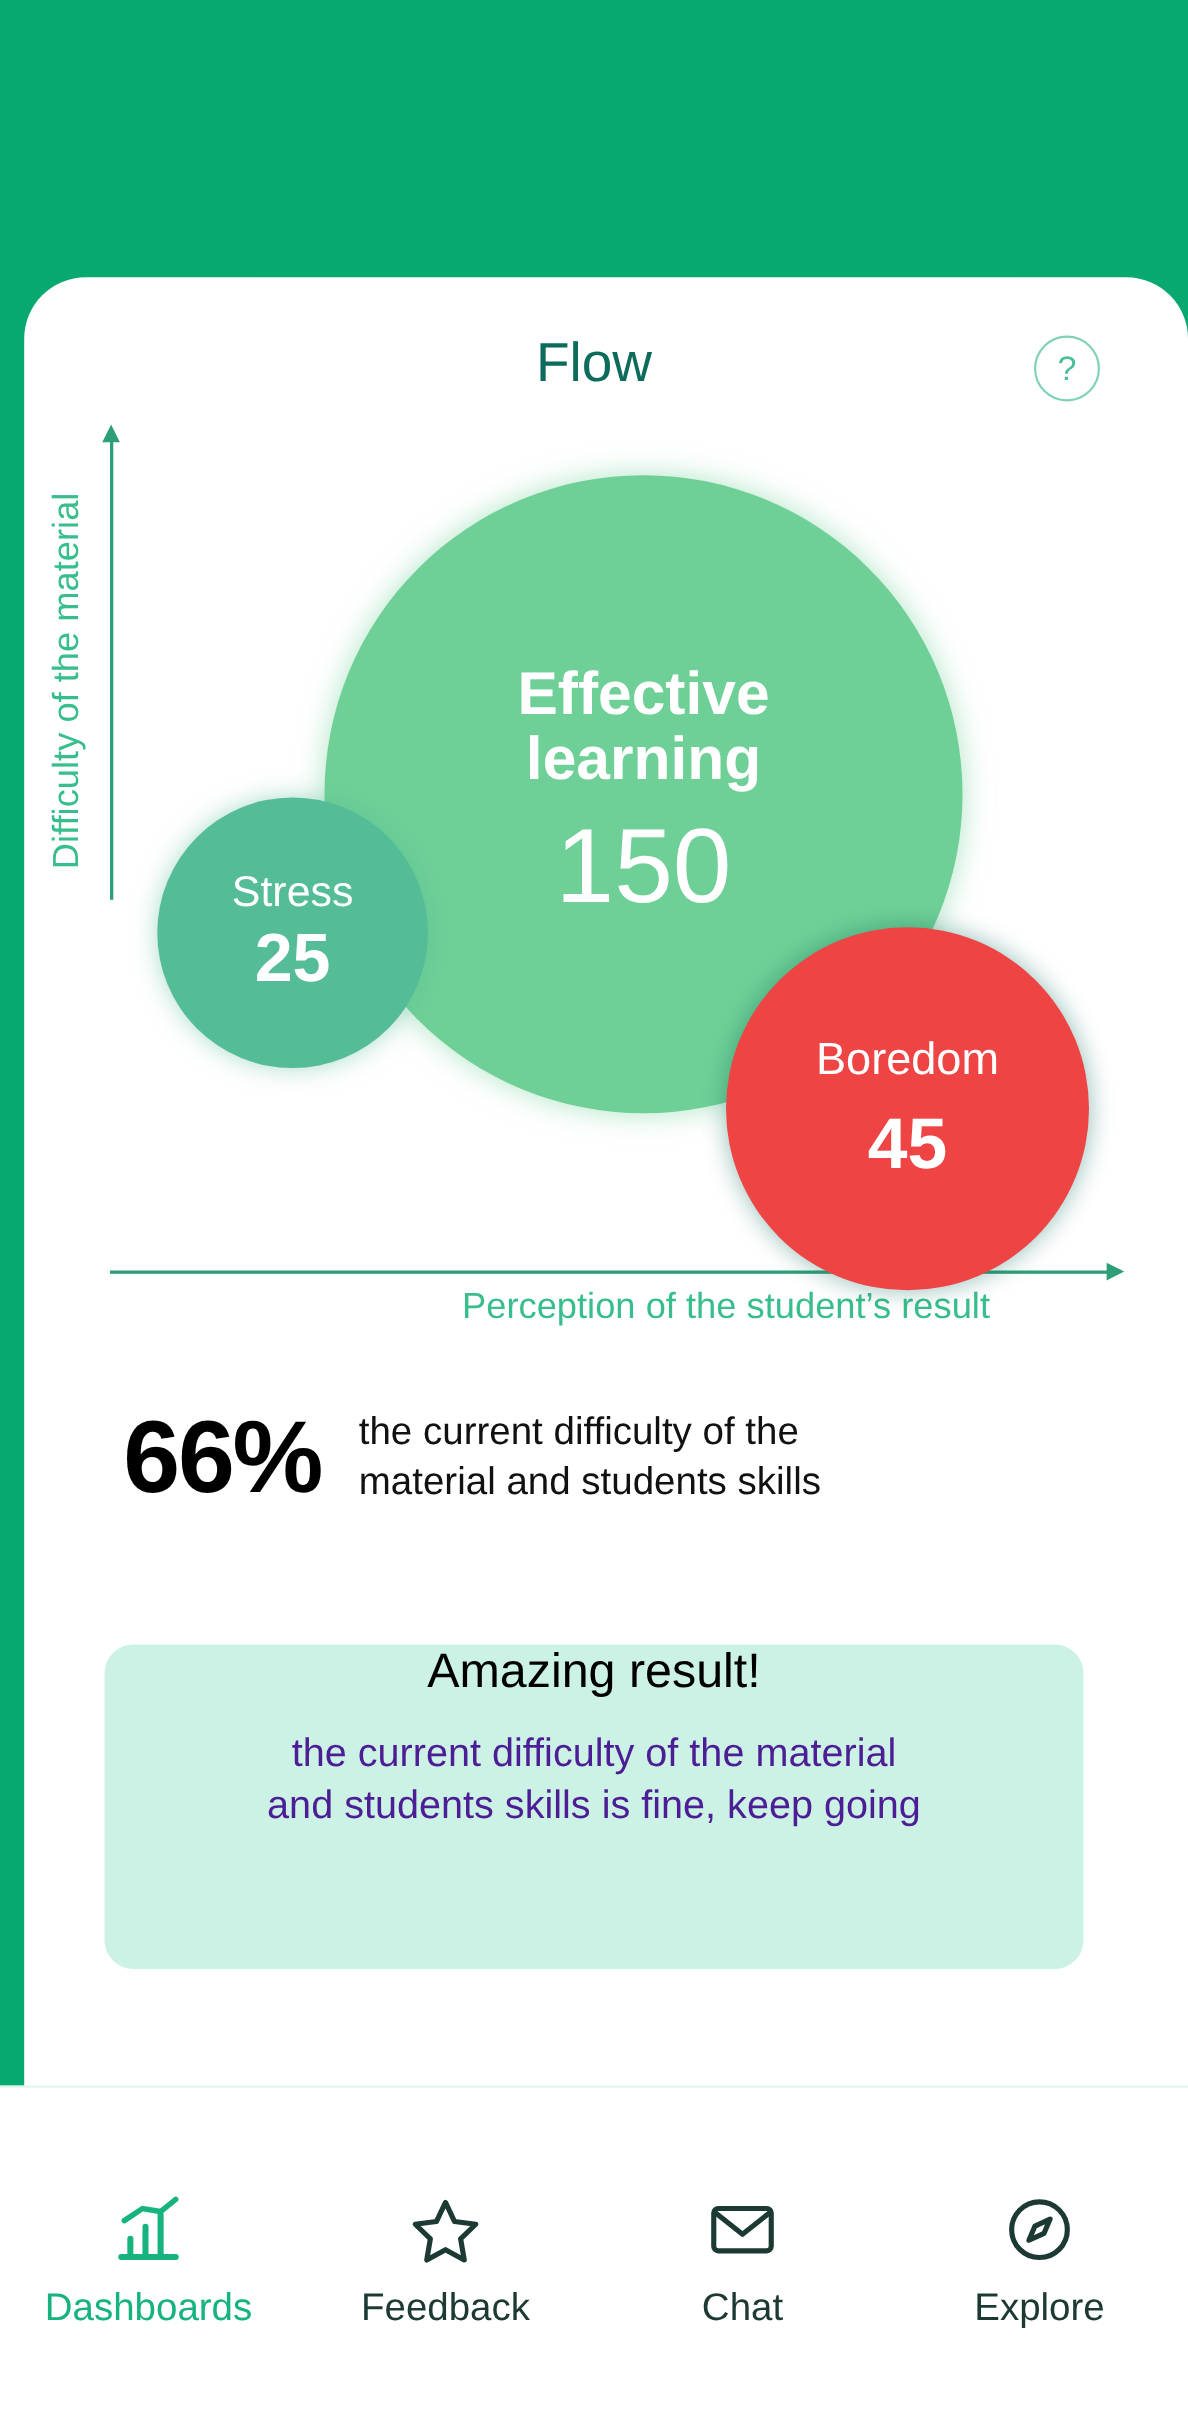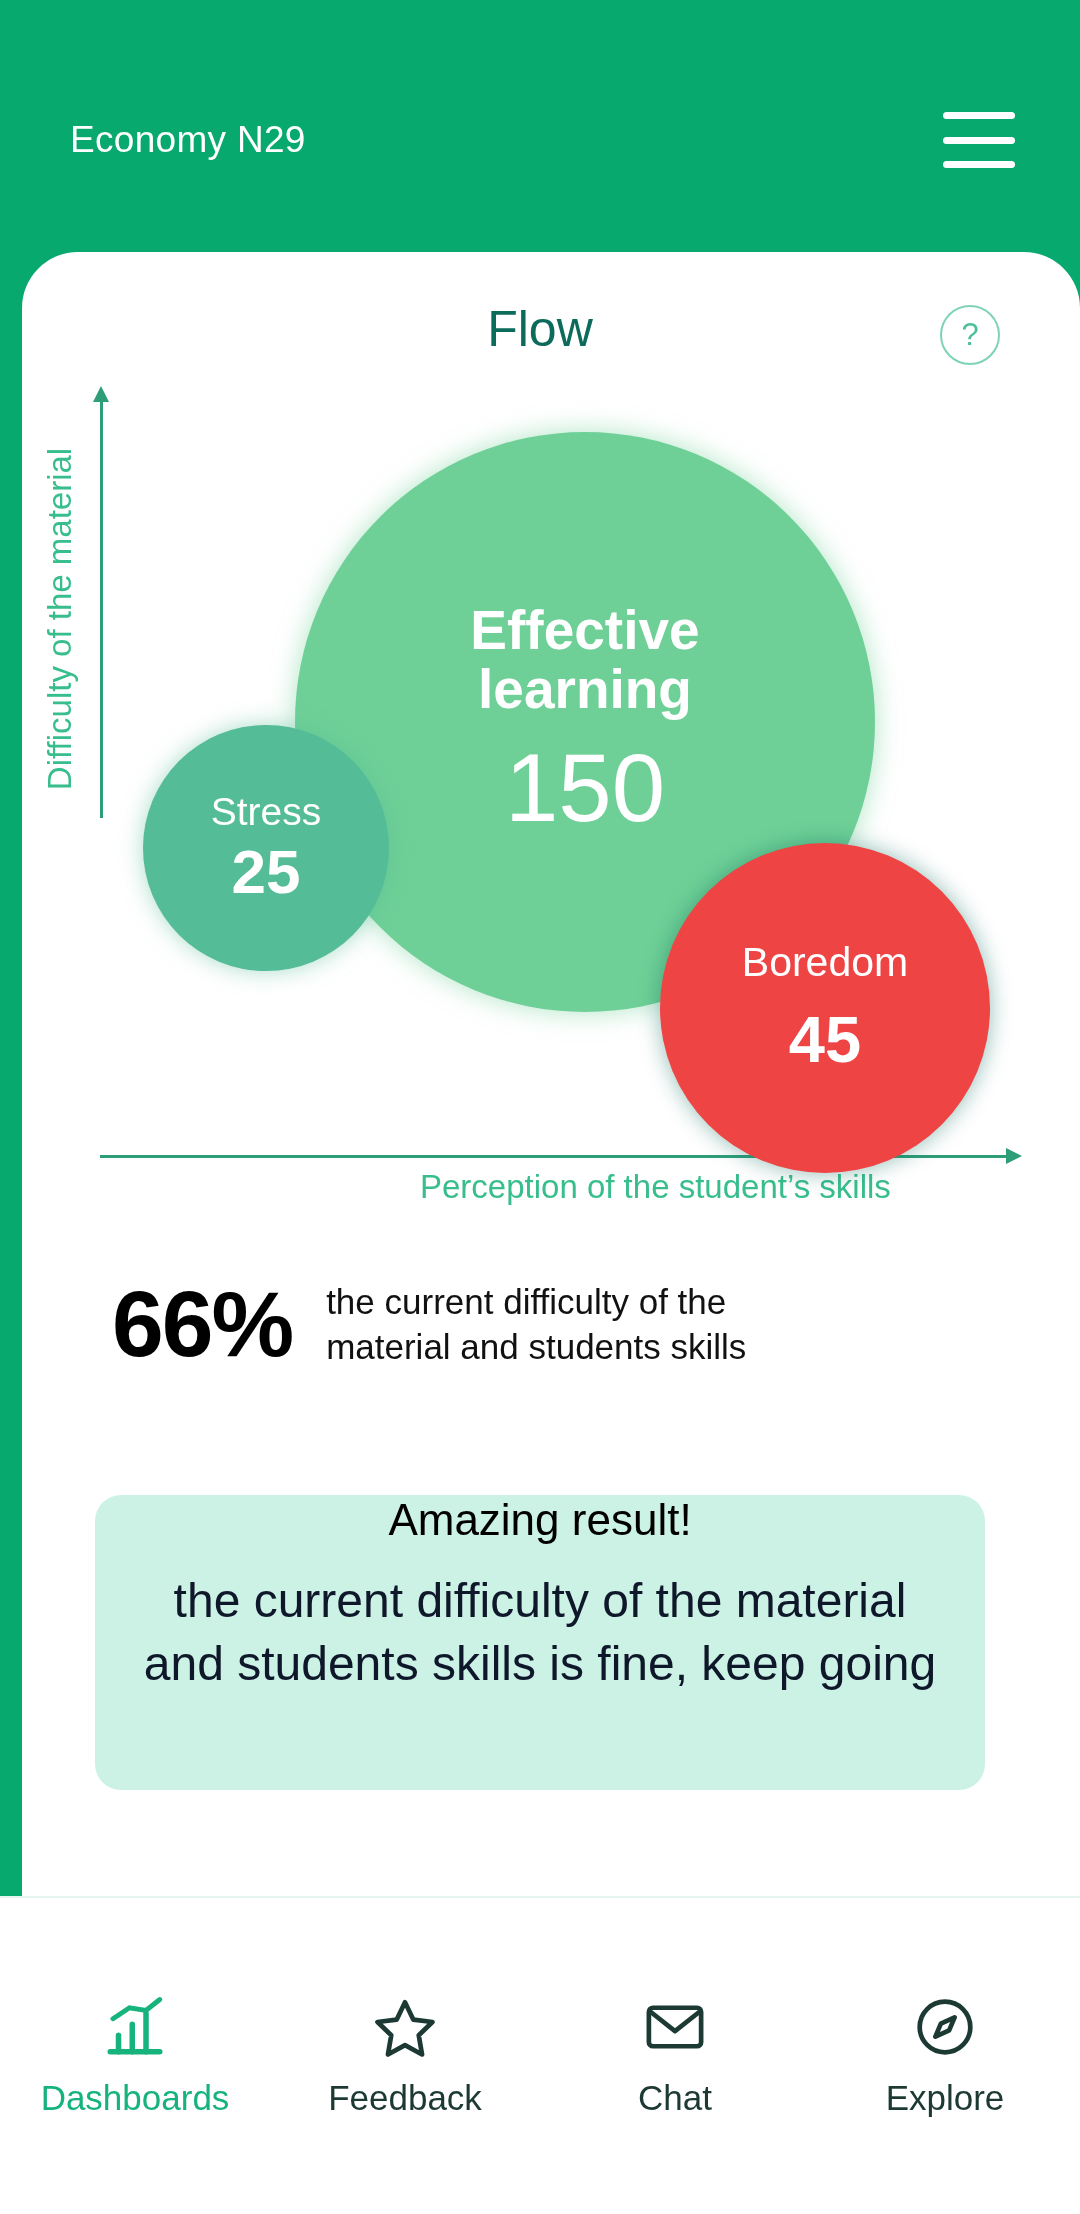--- a/index.html
+++ b/index.html
@@ -149,21 +149,21 @@
   #result-card {
     position:absolute; left:95px; top:1495px;
     width:890px; height:295px;
     background:#CCF2E5; border-radius:26px;
     display:flex; flex-direction:column; align-items:center; 
   }
   #result-title {
     font-size:44px; color:#000000; margin-bottom:24px;
   }
   #result-body {
-    font-size:48px; color:#0f172a; text-align:center; line-height:1.32;
+    font-size:36px; color:#4c1d95; text-align:center; line-height:1.32;
   }
 
   
   #bottom-nav {
     position:absolute; left:0; bottom:0; width:1080px; height:318px;
     background:#ffffff;
     border-top:2px solid #E4F5EE;
     display:flex; align-items:center;
   }
   .nav-item {
@@ -172,42 +172,34 @@
   }
   .nav-label { font-size:35px; color:#1C3A33; }
   .nav-item.active .nav-label { color:#17B37C; }
   .nav-icon { width:66px; height:66px; display:block; }
 </style>
 </head>
 <body>
 
 <div id="app">
 
-  <div id="topbar">
-    <div id="app-title">Economy N29</div>
-    <div id="menu-button">
-      <span></span>
-      <span></span>
-      <span></span>
-    </div>
-  </div>
 
   <div id="sheet"></div>
   <div id="sheet-pad"></div>
 
   <div id="card-title">Flow</div>
   <div id="help-button">?</div>
 
   <div id="chart-region">
     <div id="y-axis-line"></div>
     <div id="y-axis-arrow"></div>
     <div id="x-axis-line"></div>
     <div id="x-axis-arrow"></div>
     <div id="y-axis-label">Difficulty of the material</div>
-    <div id="x-axis-label">Perception of the student’s skills</div>
+    <div id="x-axis-label">Perception of the student’s result</div>
 
     <div class="bubble" id="bubble-effective">
       <div class="b-label">
         <span>Effective</span><br>
         <span>learning</span>
       </div>
       <div class="b-value">150</div>
     </div>
 
     <div class="bubble" id="bubble-stress">

